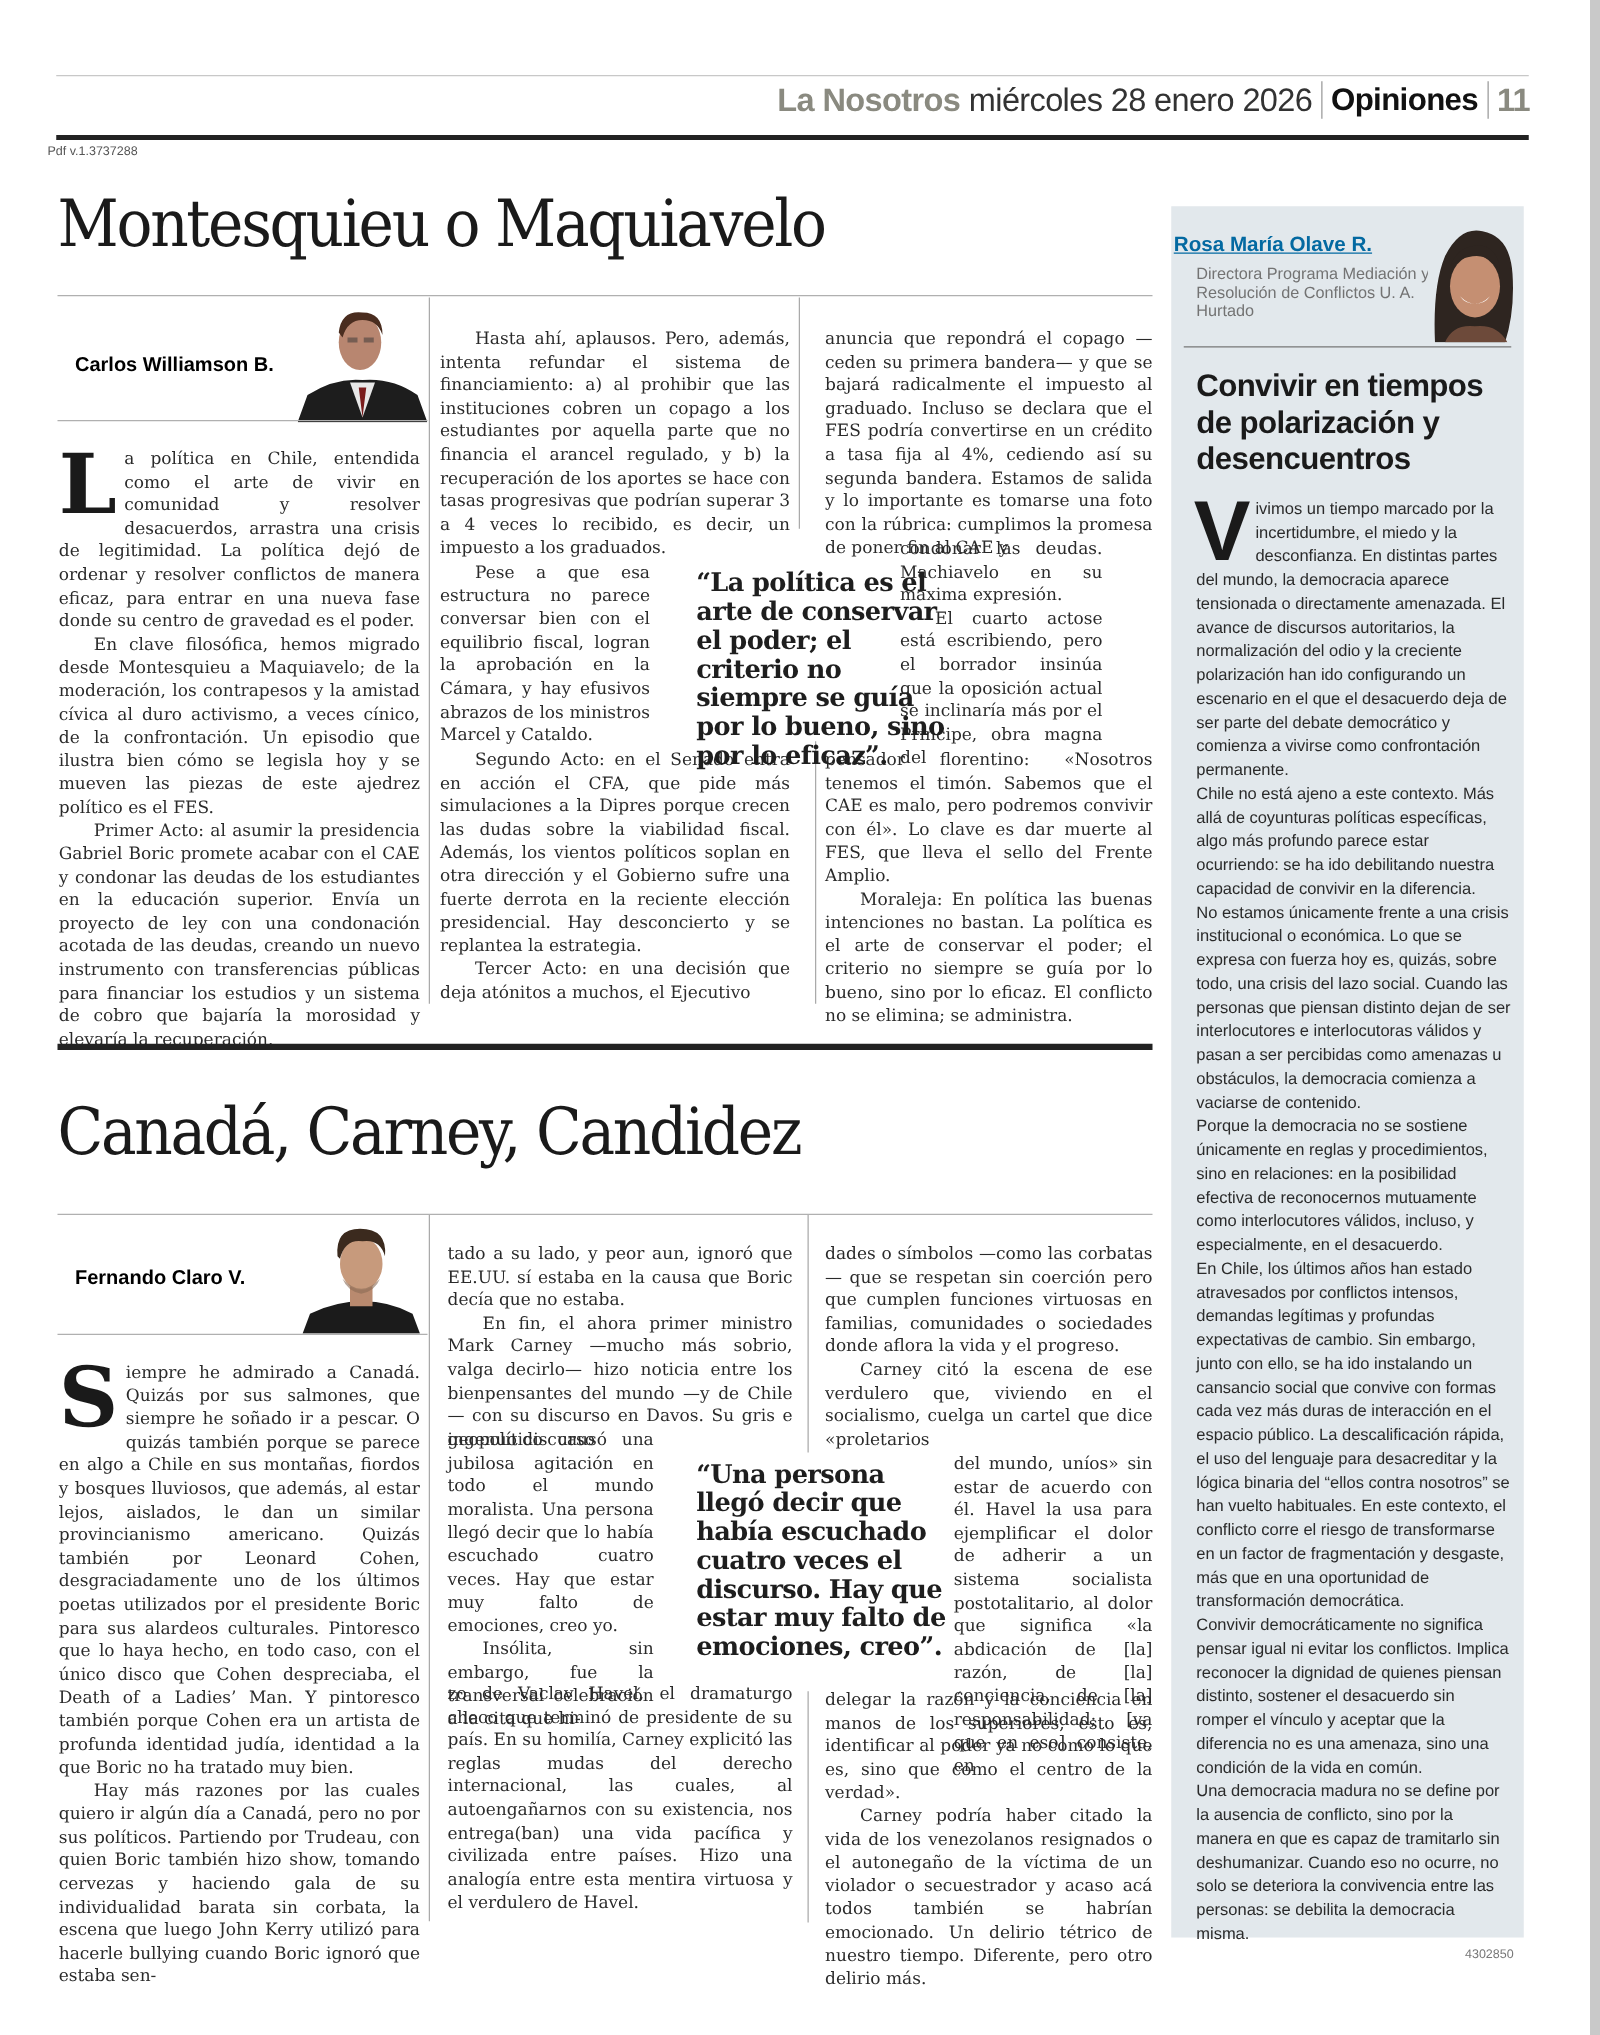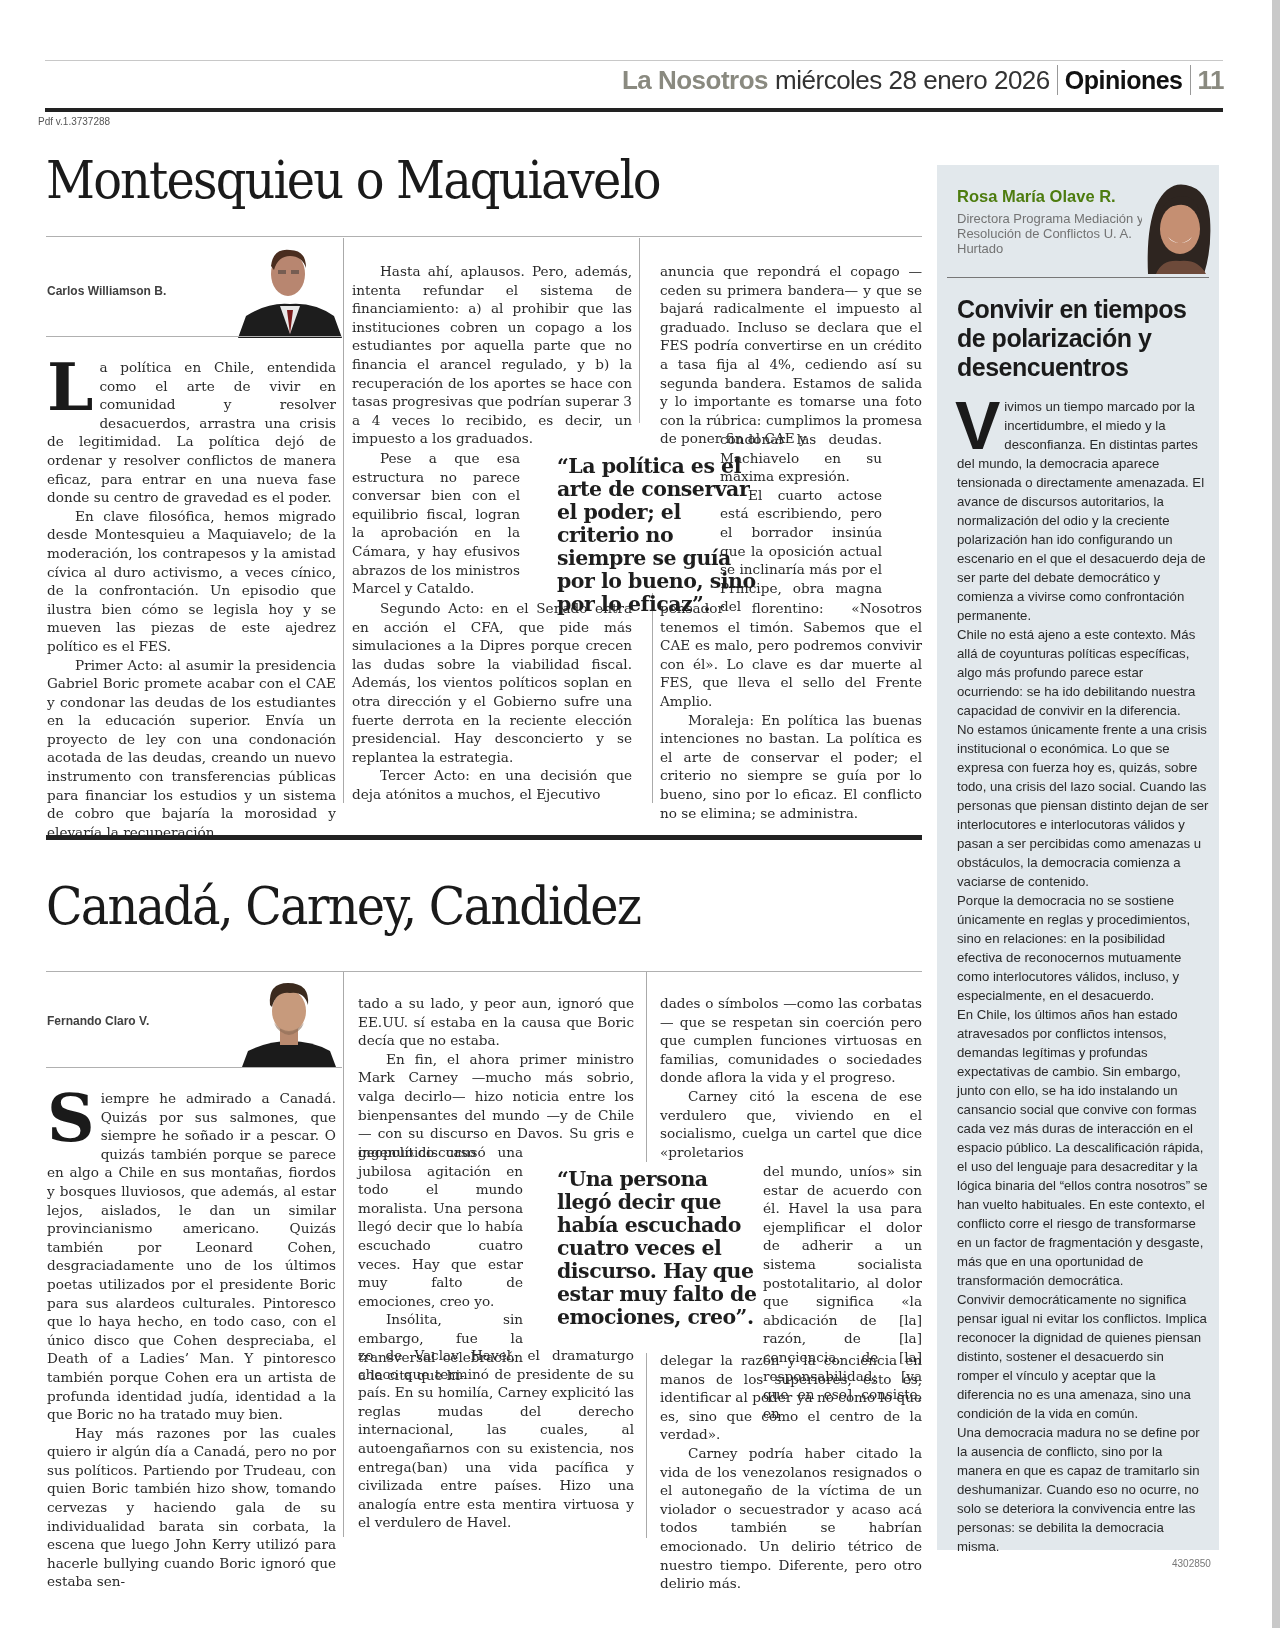--- a/index.html
+++ b/index.html
@@ -17,36 +17,36 @@
   .masthead .section { color: #111; font-weight: bold; font-size: 25px; }
   .masthead .page { color: #8a8a80; font-weight: bold; }
   .thick-rule { position: absolute; left: 45px; top: 108px; width: 1178px; height: 4px; background: #222; }
   .pdf-ver { position: absolute; left: 38px; top: 116px; font-family: "Liberation Sans", sans-serif; font-size: 10px; color: #555; }
 
   .headline { position: absolute; left: 46px; font-family: "DejaVu Serif", serif; font-size: 52px; font-weight: normal;
               letter-spacing: -2px; color: #1a1a1a; transform: scaleX(0.92); transform-origin: left; }
   .hrule { position: absolute; height: 1px; background: #b0b0b0; }
   .vrule { position: absolute; width: 1px; background: #aaa; }
 
-  .author { position: absolute; font-family: "Liberation Sans", sans-serif; font-weight: bold; font-size: 12px; color: #404040; }
+  .author { position: absolute; font-family: "Liberation Sans", sans-serif; font-weight: bold; font-size: 16px; color: #000000; margin-left: 13px; }
   .photo { position: absolute; overflow: hidden; }
 
   .col { position: absolute; font-family: "DejaVu Serif", serif; font-size: 13.6px; line-height: 18.6px;
          text-align: justify; color: #2a2a2a; hyphens: auto; }
   .col p { text-indent: 28px; }
   .col p.noindent { text-indent: 0; }
   .dropcap { float: left; font-size: 66px; line-height: 54px; font-weight: bold; margin: 2px 6px 0 0; color: #1a1a1a; }
 
   .pullquote { position: absolute; font-family: "DejaVu Serif", serif; font-weight: bold; font-size: 20.5px; line-height: 23px;
                color: #1e1e1e; letter-spacing: -0.5px; margin-left: 12px; }
 
   .sep-bar { position: absolute; left: 46px; top: 835px; width: 876px; height: 5px; background: #222; }
 
   .sidebar { position: absolute; left: 937px; top: 165px; width: 282px; height: 1385px; background: #e2e8ec; }
-  .sb-author { position: absolute; left: 20px; top: 22px; font-family: "Liberation Sans", sans-serif; font-weight: bold; font-size: 16.5px; color: #4d7c0f; }
+  .sb-author { position: absolute; left: 2px; top: 22px; font-family: "Liberation Sans", sans-serif; font-weight: bold; font-size: 16.5px; color: #0369a1; text-decoration: underline; }
   .sb-role { position: absolute; left: 20px; top: 46px; width: 190px; font-family: "Liberation Sans", sans-serif; font-size: 13px; line-height: 15px; color: #737373; }
   .sb-photo { position: absolute; left: 205px; top: 14px; width: 72px; height: 95px; overflow: hidden; }
   .sb-rule { position: absolute; left: 10px; top: 112px; width: 262px; height: 1px; background: #777; }
   .sb-title { position: absolute; left: 20px; top: 130px; width: 260px; font-family: "Liberation Sans", sans-serif; font-weight: bold;
               font-size: 25px; line-height: 29px; color: #1a1a1a; letter-spacing: -0.5px; }
   .sb-body { position: absolute; left: 20px; top: 232px; width: 252px; font-family: "Liberation Sans", sans-serif; font-size: 13.2px;
              line-height: 19px; color: #2a2a2a; }
   .sb-body .dropcap-v { float: left; font-family: "Liberation Sans", sans-serif; font-size: 68px; line-height: 52px; font-weight: bold; margin: 2px 4px 0 -2px; color: #1a1a1a; }
   .sb-code { position: absolute; left: 1172px; top: 1558px; font-family: "Liberation Sans", sans-serif; font-size: 10px; color: #777; }
 </style>

